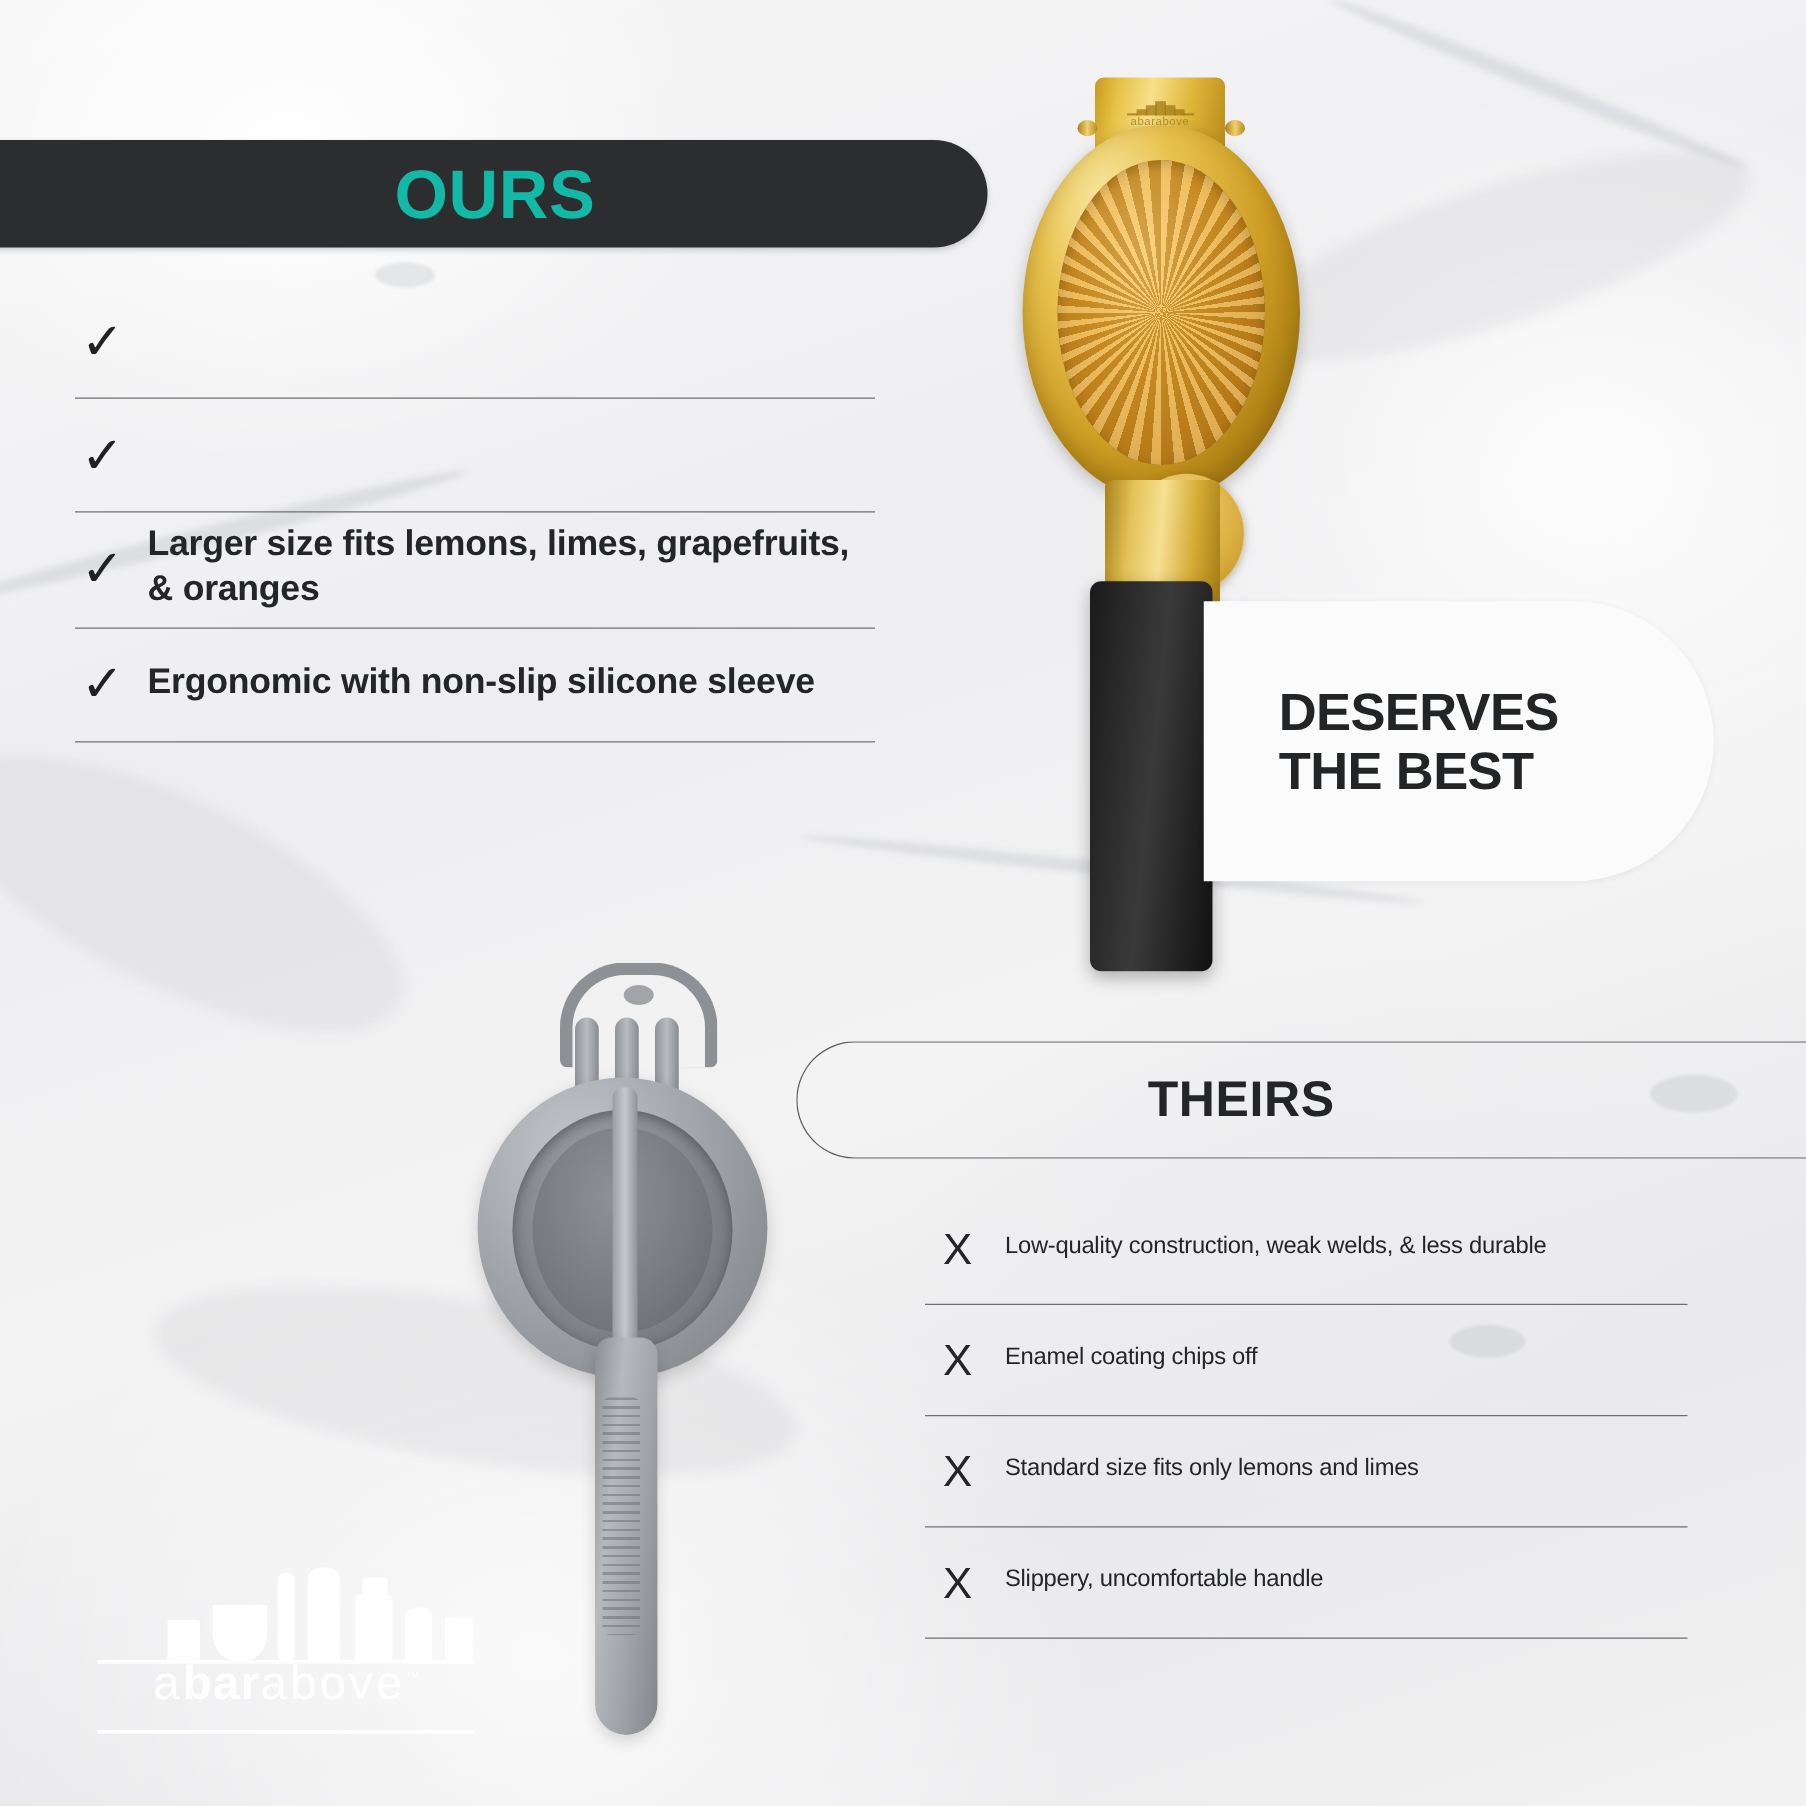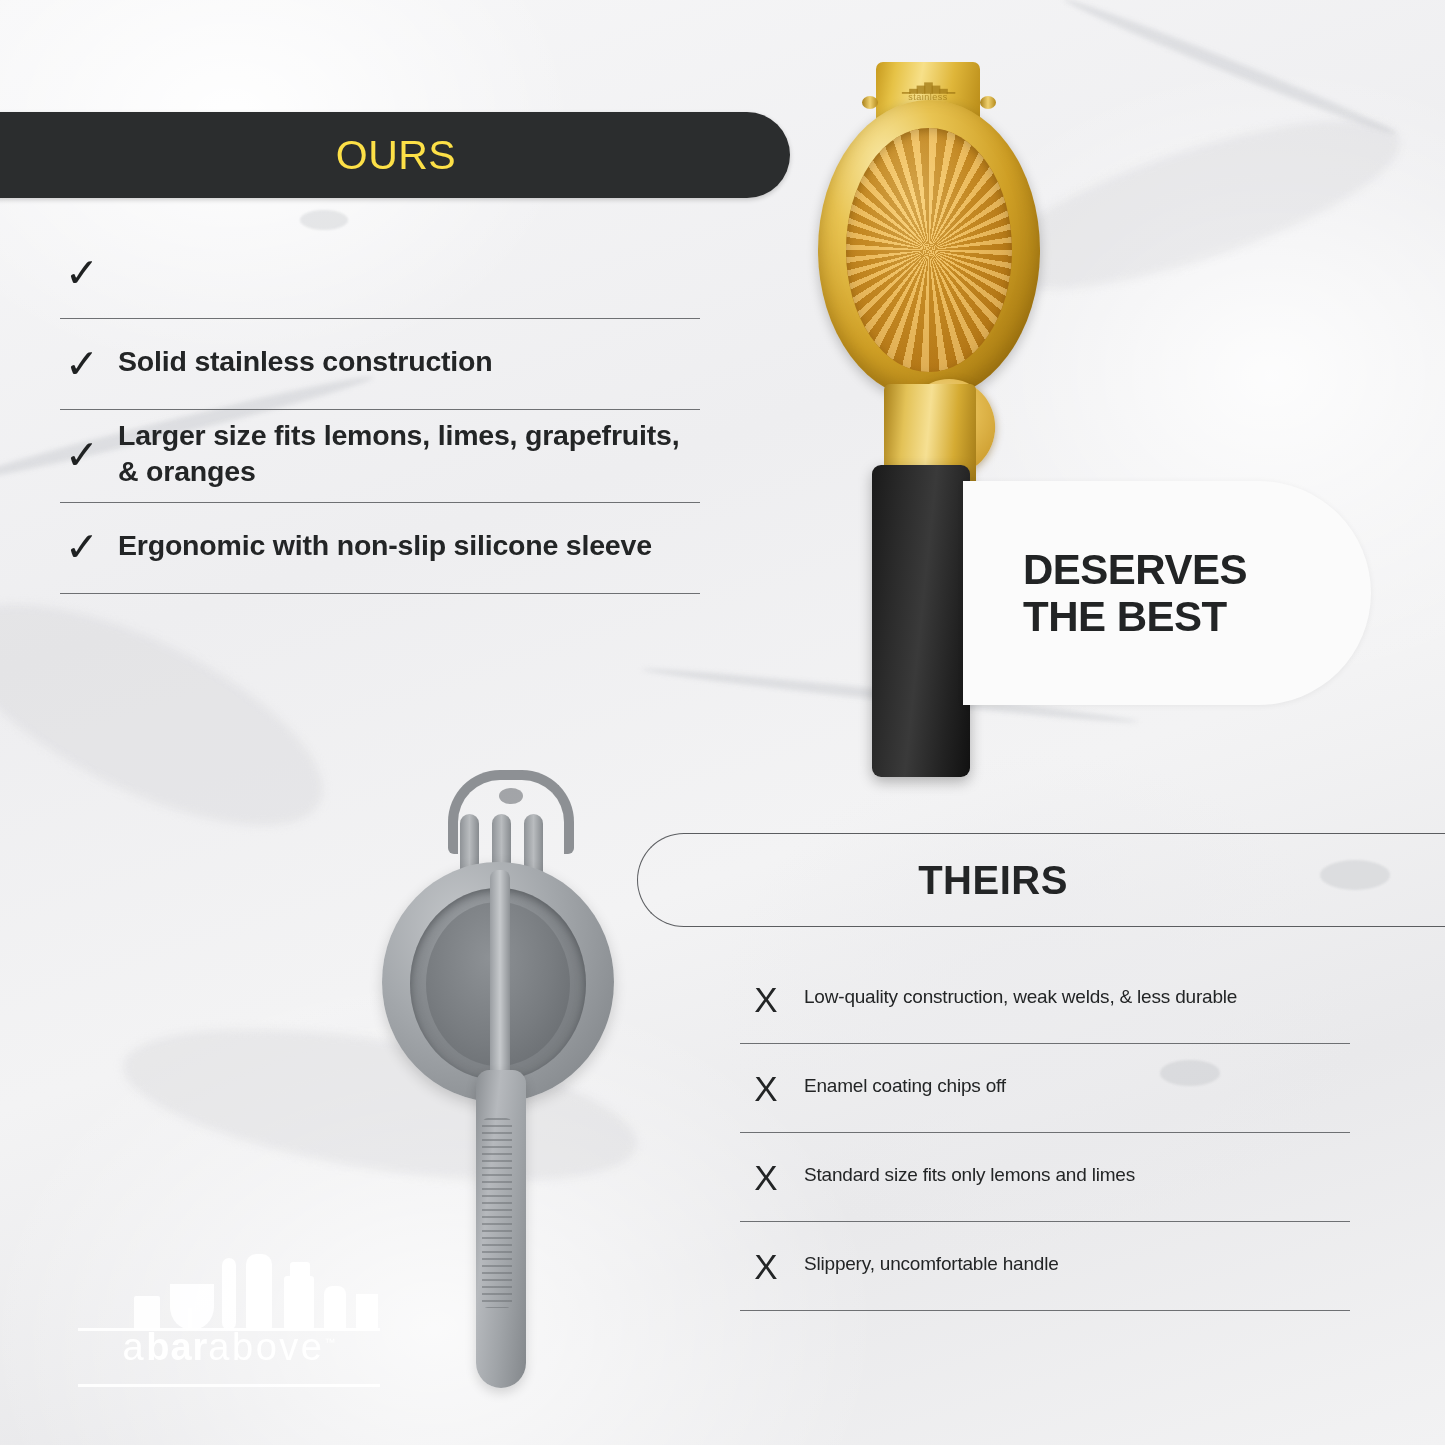--- a/index.html
+++ b/index.html
@@ -25,21 +25,21 @@
   .speck{position:absolute;background:rgba(160,162,170,.22);border-radius:50%;filter:blur(1.2px);}
 
   
   .ours-bar{
     position:absolute;left:-20px;top:112px;width:810px;height:86px;
     background:#2b2d2e;border-radius:0 46px 46px 0;
     box-shadow:0 2px 5px rgba(0,0,0,.18);
     display:flex;align-items:center;justify-content:center;
   }
   .ours-bar span{
-    color:#fde047;font-weight:normal;font-size:41px;letter-spacing:.5px;
+    color:#14b8a6;font-weight:bold;font-size:55px;letter-spacing:.5px;
     padding-left:22px;
   }
 
   
   .ours-list{position:absolute;left:60px;top:228px;width:640px;}
   .ours-row{
     display:flex;align-items:center;gap:14px;
     border-bottom:1.6px solid #6e7073;
     min-height:70px;padding:8px 0 12px 0;
   }
@@ -217,37 +217,36 @@
   <div class="ours-bar">
     <span>OURS</span>
   </div>
 
   <div class="ours-list">
     <div class="ours-row">
       <div class="ck">✓</div>
     </div>
     <div class="ours-row">
       <div class="ck">✓</div>
-      <div class="ours-txt">Solid stainless construction</div>
     </div>
     <div class="ours-row">
       <div class="ck">✓</div>
       <div class="ours-txt">Larger size fits lemons, limes, grapefruits, &amp; oranges</div>
     </div>
     <div class="ours-row">
       <div class="ck">✓</div>
       <div class="ours-txt">Ergonomic with non-slip silicone sleeve</div>
     </div>
   </div>
 
   <div class="gold">
     <div class="g-tab">
       <div class="g-tab-logo">
         <span class="bars">▁▃▅▇▅▃▁</span>
-        <span>stainless</span>
+        <span>abarabove</span>
       </div>
     </div>
     <div class="g-pin l"></div>
     <div class="g-pin r"></div>
     <div class="g-body"></div>
     <div class="g-rim">
       <div class="ribs"></div>
     </div>
     <div class="g-dome"></div>
     <div class="g-neck"></div>

